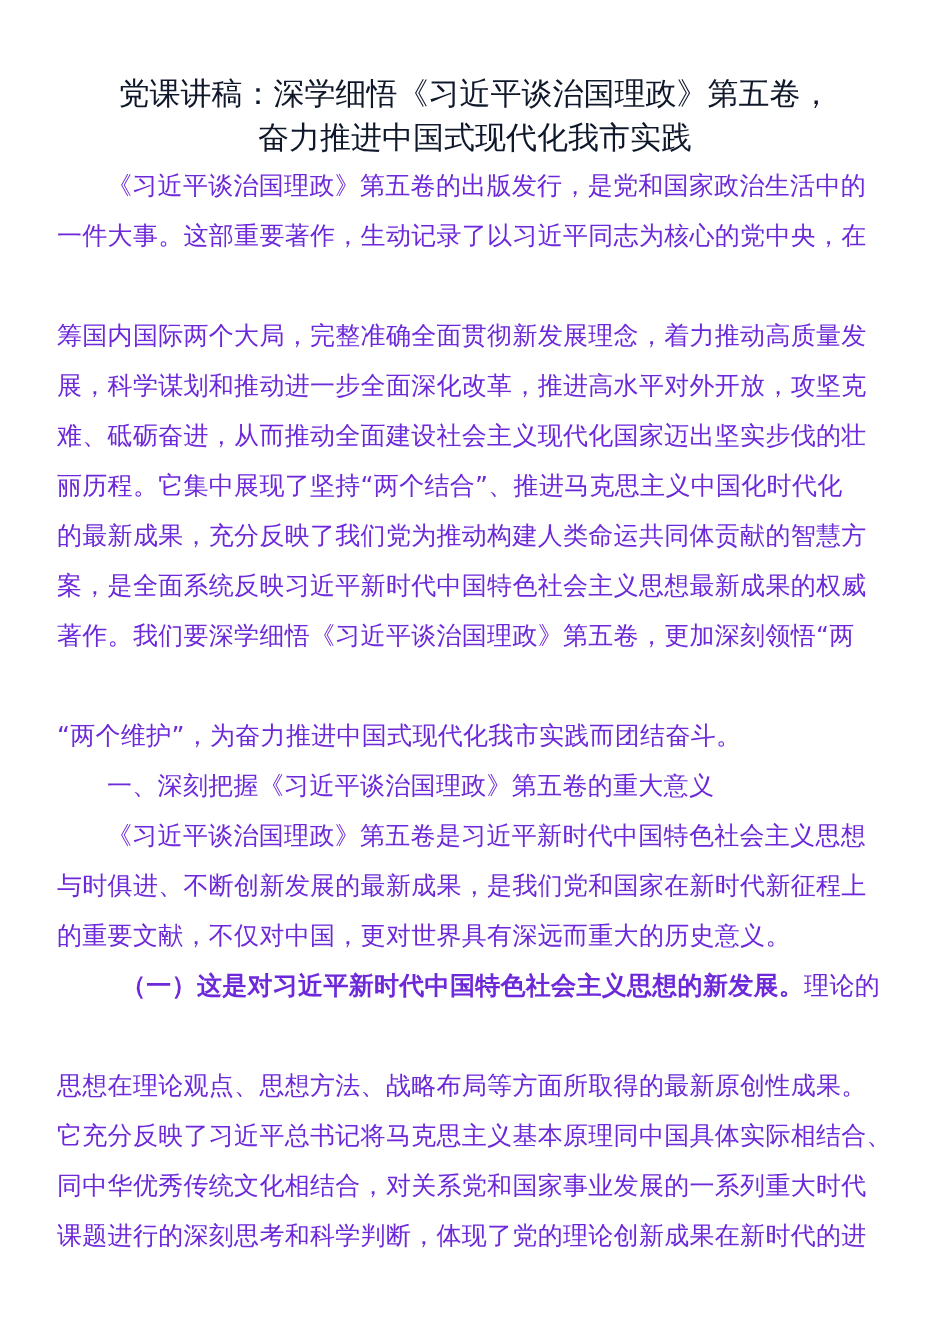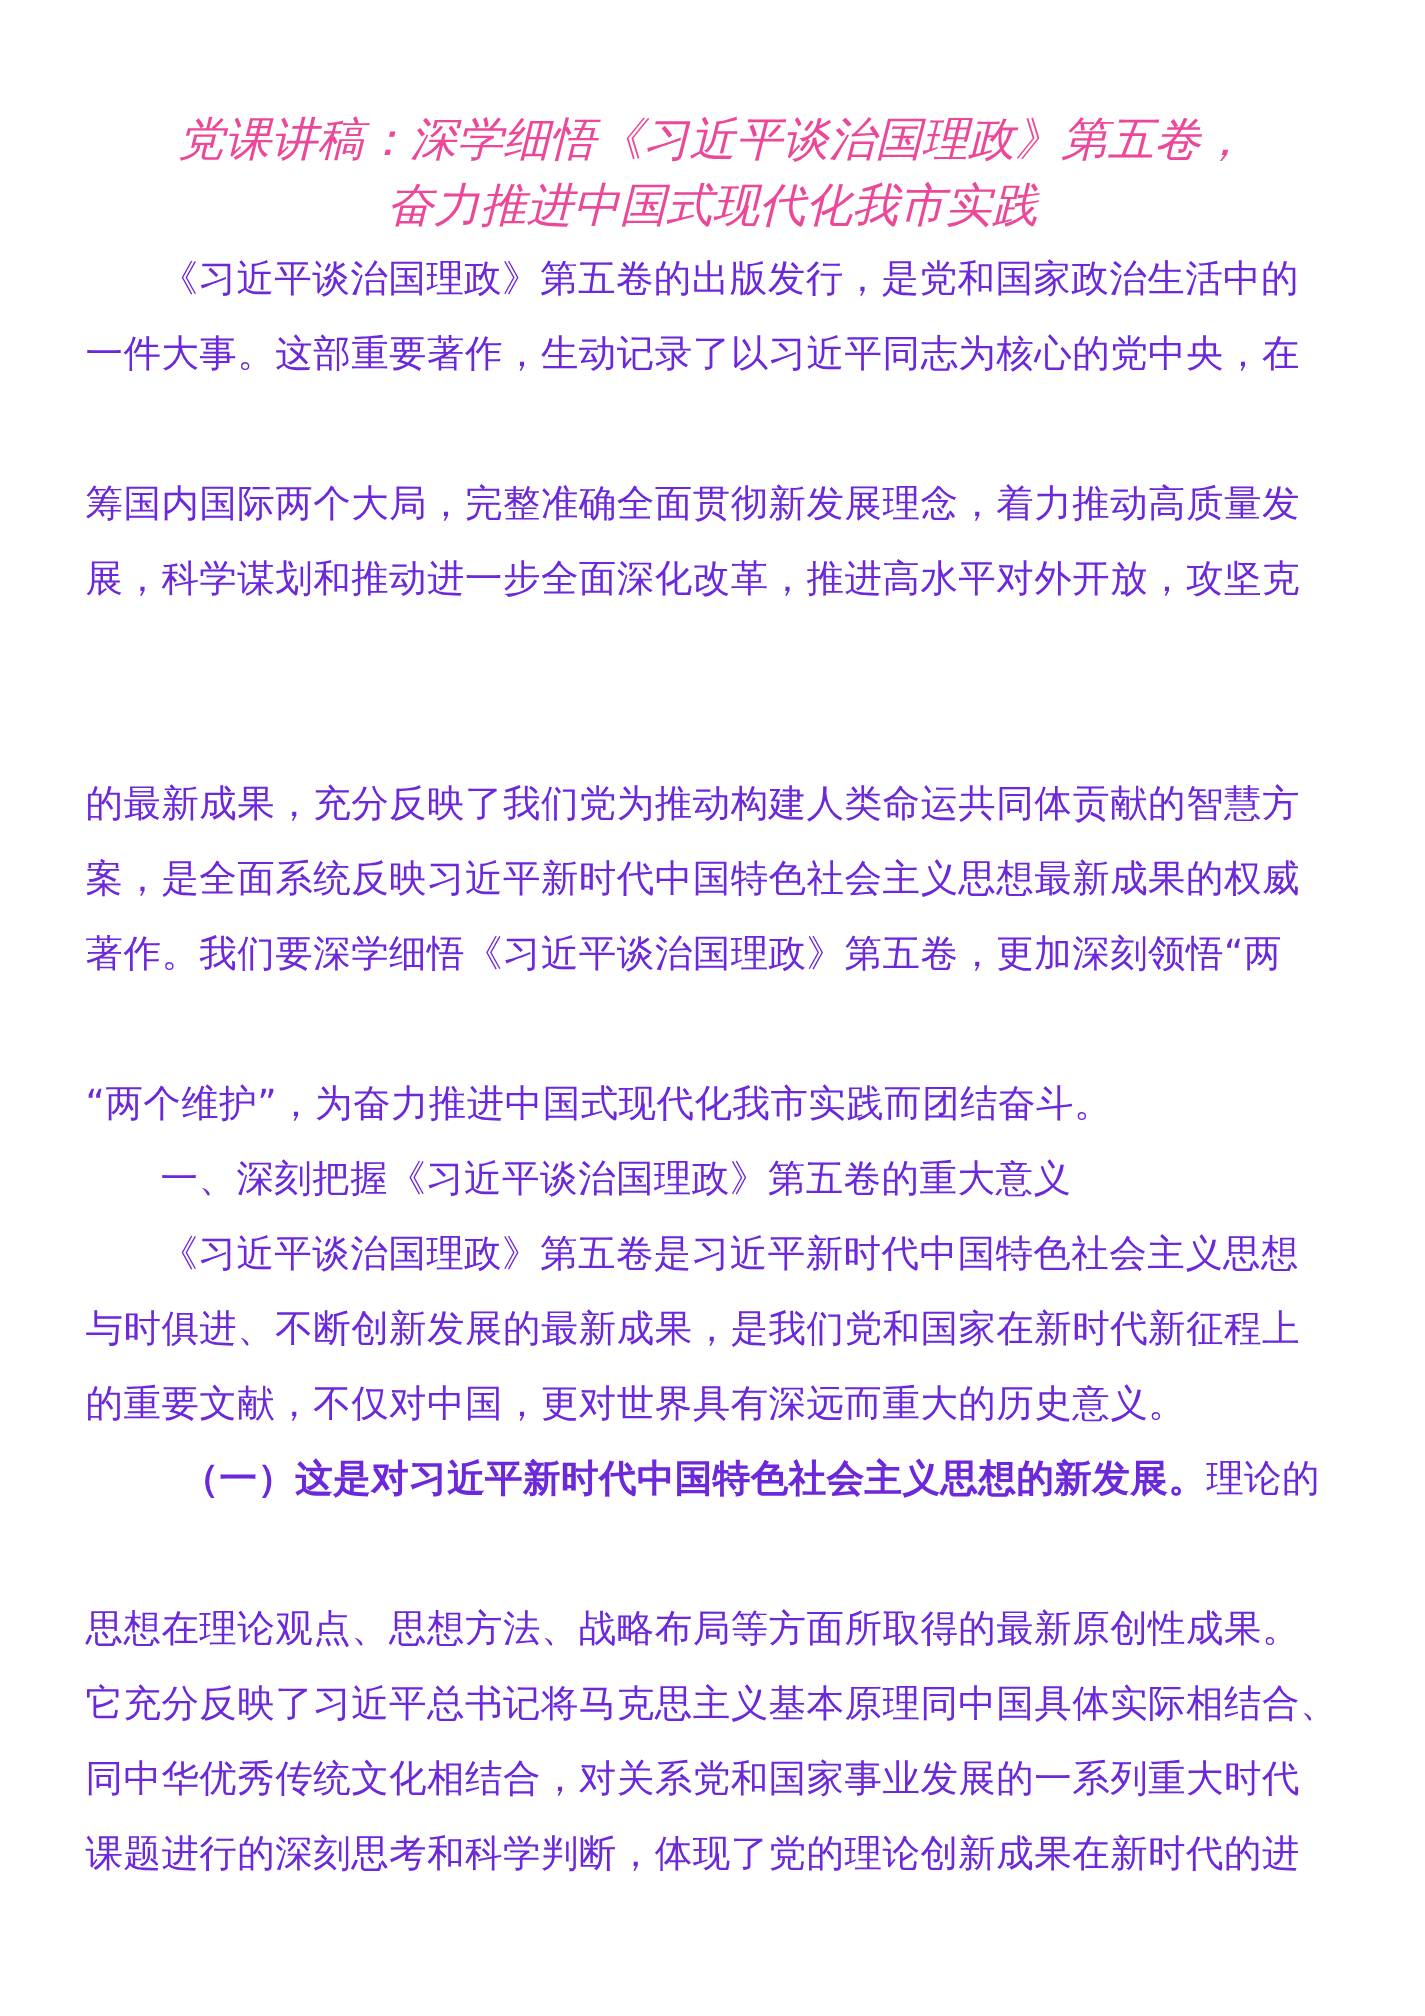--- a/index.html
+++ b/index.html
@@ -1,38 +1,40 @@
 <!DOCTYPE html>
 <html><head>
 <meta charset="utf-8">
 <style>
   html, body { margin: 0; padding: 0; background: #ffffff; }
   body { width: 950px; height: 1344px; position: relative; overflow: hidden;
          font-family: "DejaVu Sans", "Liberation Sans", sans-serif; color: #111111; }
   .page { position: absolute; left: 0; top: 0; width: 950px; height: 1344px; background: #ffffff; }
   .title-line { position: absolute; left: 0; width: 950px; text-align: center;
-                font-size: 31px; line-height: 40px; white-space: nowrap; color: #ec4899; letter-spacing: 0px; font-style: italic; }
+                font-size: 31px; line-height: 40px; white-space: nowrap; color: #0f172a; letter-spacing: 0px; }
   .body-line { position: absolute; left: 57px; font-size: 25px; line-height: 34px;
                white-space: nowrap; color: #6d28d9; letter-spacing: 0.3px; }
   .indent { padding-left: 50px; }
   .indent-bold { padding-left: 64px; }
   .bold { font-weight: bold; }
 </style>
 </head>
 <body>
 
 <div class="page">
 
   <div class="title-line" style="top:73px;">党课讲稿：深学细悟《习近平谈治国理政》第五卷，</div>
   <div class="title-line" style="top:117px;">奋力推进中国式现代化我市实践</div>
 
   <div class="body-line indent" style="top:169px;">《习近平谈治国理政》第五卷的出版发行，是党和国家政治生活中的</div>
   <div class="body-line" style="top:219px;">一件大事。这部重要著作，生动记录了以习近平同志为核心的党中央，在</div>
   <div class="body-line" style="top:319px;">筹国内国际两个大局，完整准确全面贯彻新发展理念，着力推动高质量发</div>
   <div class="body-line" style="top:369px;">展，科学谋划和推动进一步全面深化改革，推进高水平对外开放，攻坚克</div>
+  <div class="body-line" style="top:419px;">难、砥砺奋进，从而推动全面建设社会主义现代化国家迈出坚实步伐的壮</div>
+  <div class="body-line" style="top:469px;">丽历程。它集中展现了坚持“两个结合”、推进马克思主义中国化时代化</div>
   <div class="body-line" style="top:519px;">的最新成果，充分反映了我们党为推动构建人类命运共同体贡献的智慧方</div>
   <div class="body-line" style="top:569px;">案，是全面系统反映习近平新时代中国特色社会主义思想最新成果的权威</div>
   <div class="body-line" style="top:619px;">著作。我们要深学细悟《习近平谈治国理政》第五卷，更加深刻领悟“两</div>
   <div class="body-line" style="top:719px;">“两个维护”，为奋力推进中国式现代化我市实践而团结奋斗。</div>
 
   <div class="body-line indent" style="top:769px;">一、深刻把握《习近平谈治国理政》第五卷的重大意义</div>
 
   <div class="body-line indent" style="top:819px;">《习近平谈治国理政》第五卷是习近平新时代中国特色社会主义思想</div>
   <div class="body-line" style="top:869px;">与时俱进、不断创新发展的最新成果，是我们党和国家在新时代新征程上</div>
   <div class="body-line" style="top:919px;">的重要文献，不仅对中国，更对世界具有深远而重大的历史意义。</div>

